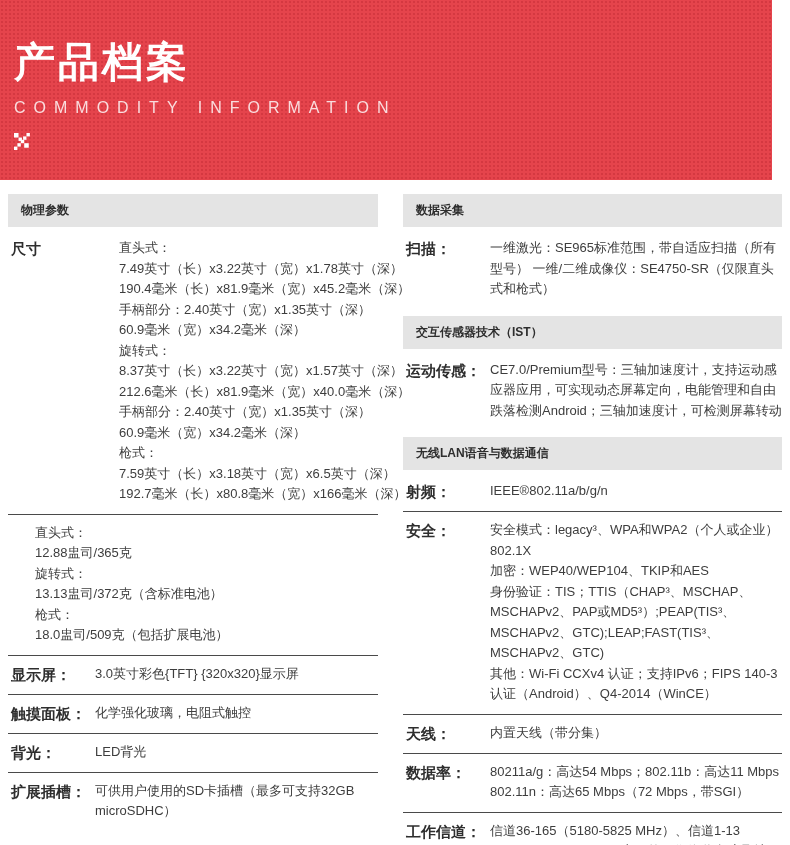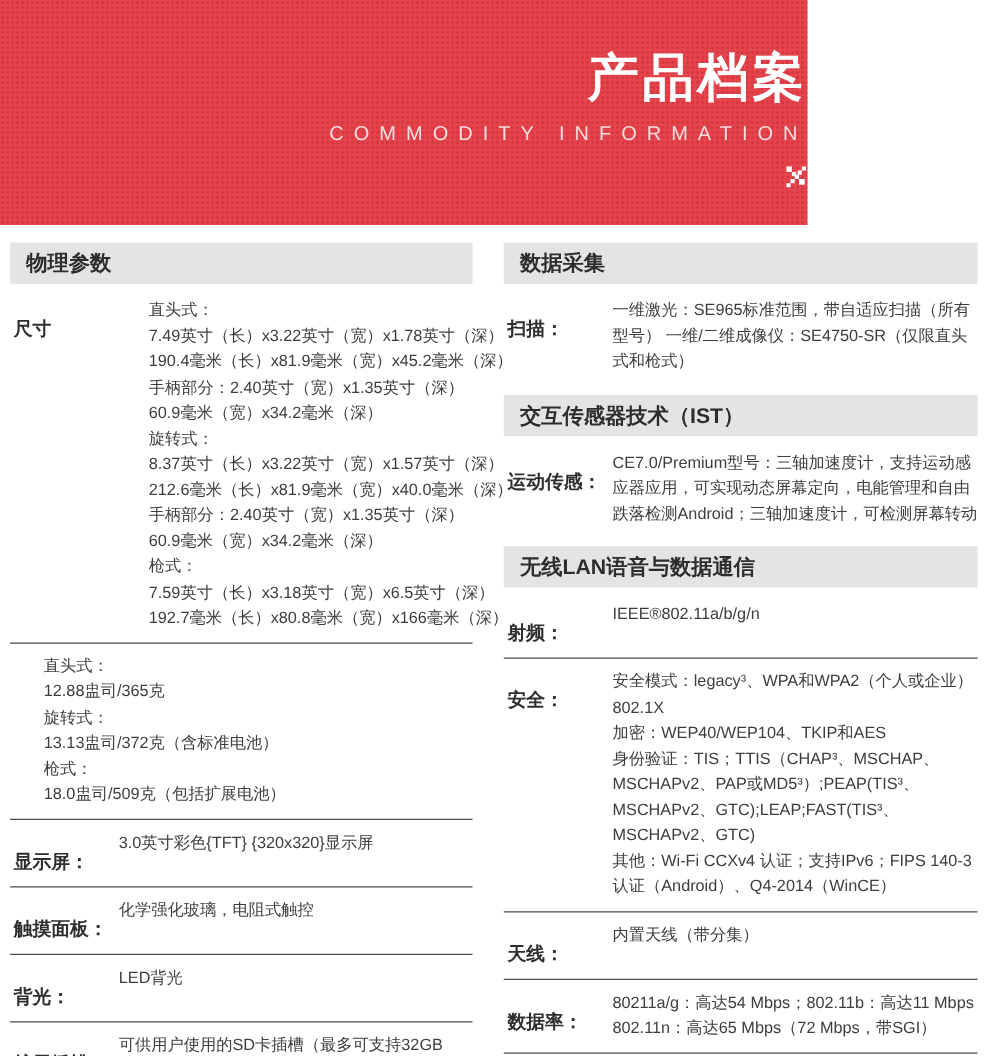--- a/index.html
+++ b/index.html
@@ -6,26 +6,27 @@
   html, body { background: #ffffff; }
   body {
     width: 790px; height: 845px;
     font-family: "Liberation Sans", "DejaVu Sans", sans-serif;
     color: #3d3d3d;
     overflow: hidden;
   }
 
   
   .banner {
-    width: 646px; height: 180px;
+    width: 772px; height: 180px;
     background-color: #e5444c;
     background-image: radial-gradient(circle, rgba(170,25,35,0.28) 1px, rgba(0,0,0,0) 1.3px);
     background-size: 4px 4px;
-    text-align: right;
+    text-align: left;
     padding-top: 40px;
+    padding-left: 14px;
   }
   .banner-title {
     color: #ffffff;
     font-size: 41px;
     font-weight: bold;
     letter-spacing: 3px;
     line-height: 1.1;
   }
   .banner-subtitle {
     margin-top: 14px;
@@ -44,41 +45,40 @@
     align-items: flex-start;
   }
   .col { min-width: 0; }
   .col-left  { width: 370px; flex: 0 0 370px; }
   .col-right { width: 379px; flex: 0 0 379px; }
 
   .section { margin-bottom: 7px; }
   .section-header {
     background: #e4e4e4;
     color: #2d2d2d;
-    font-size: 17px;
+    font-size: 12px;
     font-weight: bold;
     padding: 6px 10px 6px 13px;
     line-height: 21px;
     margin-bottom: 3px;
   }
   .row {
     display: flex;
     align-items: flex-start;
     padding: 8px 0 9px 3px;
   }
   .row.bordered { border-top: 1.5px solid #4a4a4a; }
   .row-label {
     flex: 0 0 84px;
     width: 84px;
     font-size: 15px;
     font-weight: bold;
     color: #2e2e2e;
     line-height: 20px;
     padding-top: 1px;
-    margin-top: 15px;
   }
   .row-label .label-note {
     font-size: 12px;
     font-weight: bold;
     line-height: 17px;
   }
   .row-value {
     flex: 1 1 auto;
     min-width: 0;
     font-size: 13px;

